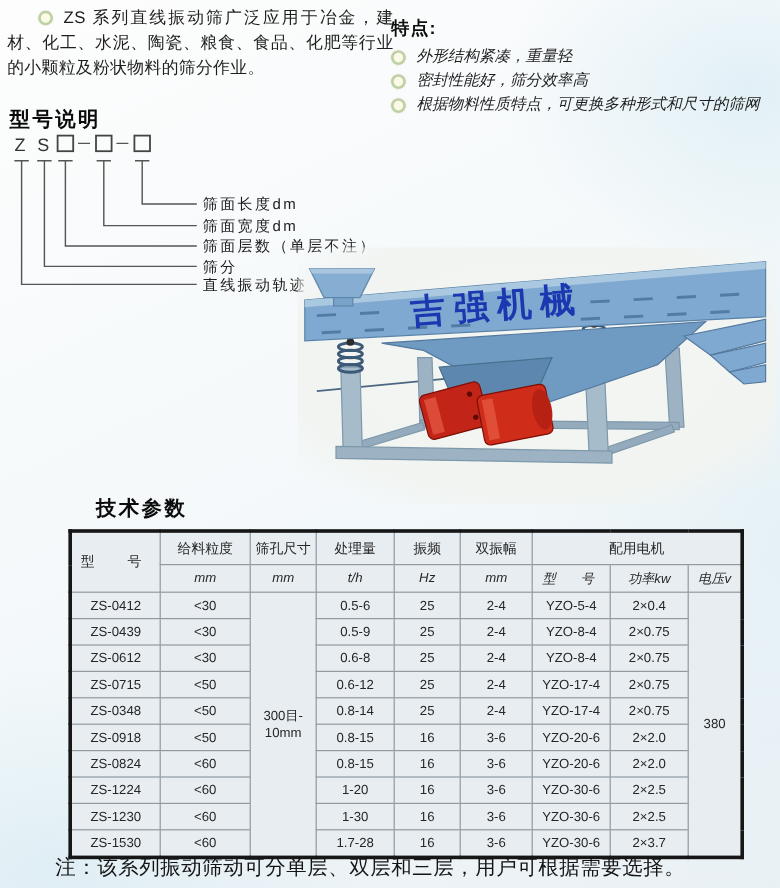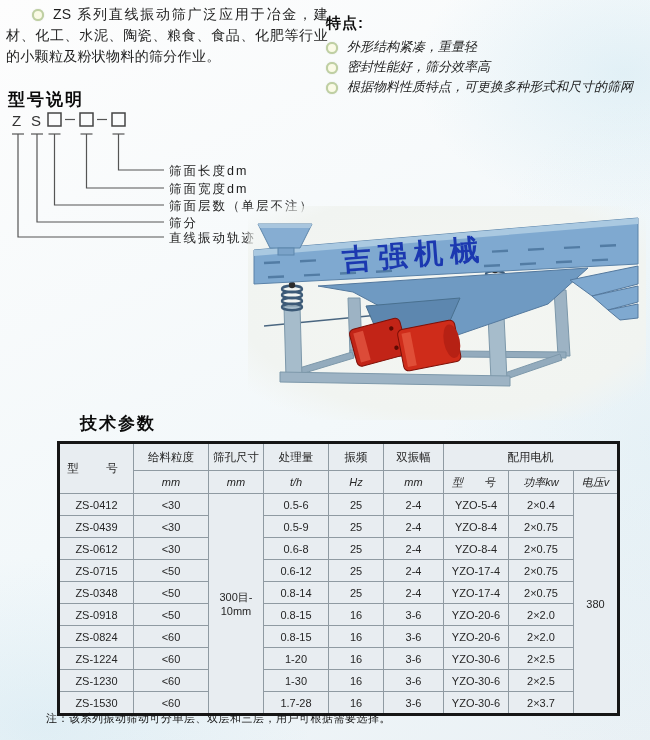--- a/index.html
+++ b/index.html
@@ -40,21 +40,21 @@
   table.spec th,table.spec td{
     border:1px solid #8f9aa2;text-align:center;vertical-align:middle;
     font-size:11px;font-weight:normal;color:#262626;padding:1px 0;height:19px;
     overflow:hidden;}
   table.spec thead tr:first-child th{height:24px;font-size:11.5px;}
   table.spec thead tr:last-child th{height:20px;font-style:italic;}
   th.big{font-size:15px;letter-spacing:8px;color:#1d1d1d;}
   th.mmodel{letter-spacing:5px;}
   td.merged{font-size:11px;line-height:14px;margin-left:25px;}
   td.volt{font-size:12.5px;}
-  .note{left:46px;top:711px;margin:0;font-size:11px;color:#141414;letter-spacing:.5px;}
+  .note{left:46px;top:711px;margin:0;font-size:17px;color:#141414;letter-spacing:.5px;}
 </style>
 </head>
 <body>
 
 <div class="page">
 
   <p class="abs intro"><span class="ring"></span><span>ZS 系列直线振动筛广泛应用于冶金，建材、化工、水泥、陶瓷、粮食、食品、化肥等行业的小颗粒及粉状物料的筛分作业。</span></p>
 
   <div class="abs features">
     <h3>特点:</h3>

